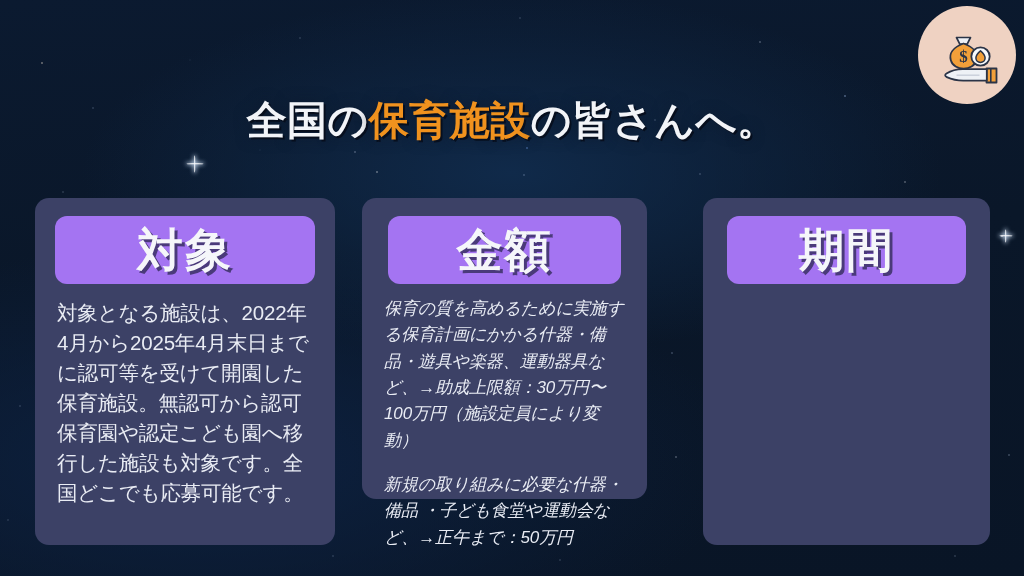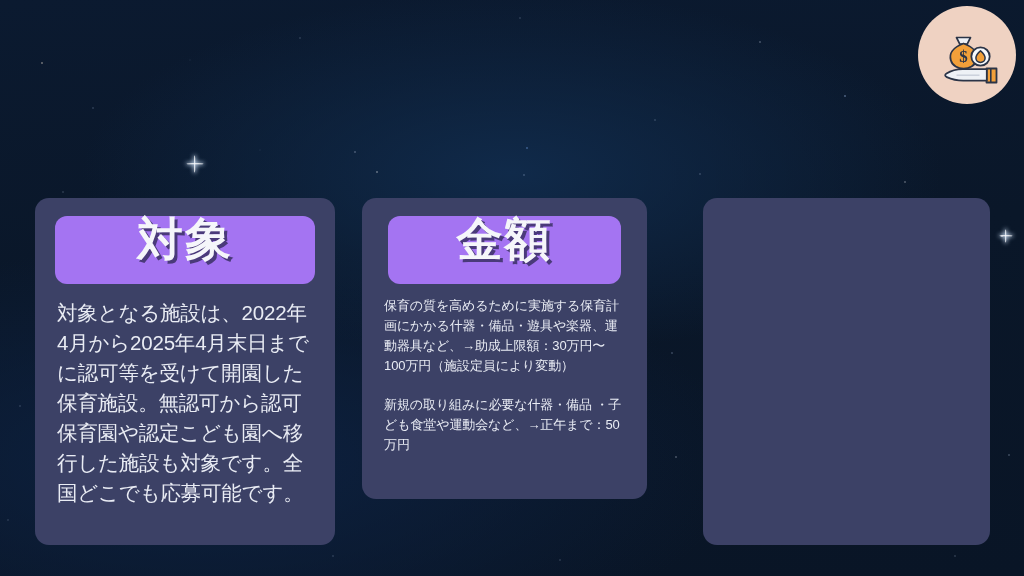--- a/index.html
+++ b/index.html
@@ -159,20 +159,21 @@
   }
   #card-target { left: 35px; width: 300px; height: 347px; }
   #card-amount { left: 362px; width: 285px; height: 301px; }
   #card-period { left: 703px; width: 287px; height: 347px; }
 
   .card-badge {
     background: #a474f2;
     border-radius: 12px;
     height: 68px;
     display: flex;
+    align-items: center;
     justify-content: center;
     margin: 4px 6px 14px 6px;
   }
   #card-amount .card-badge { margin: 4px 12px 12px 12px; }
   #card-period .card-badge { margin: 4px 10px 14px 10px; }
 
   .card-badge-text {
     font-size: 46px;
     font-weight: bold;
     color: #f5f6fa;
@@ -185,37 +186,39 @@
     color: #e9ecf4;
     padding: 0 8px;
   }
   .card-body p { margin: 0; }
   .body-lg {
     font-size: 20.5px;
     line-height: 1.46;
     letter-spacing: -0.2px;
   }
   .body-sm {
-    font-size: 13px;
+    font-size: 17px;
     line-height: 1.55;
     letter-spacing: -0.1px;
+    font-style: italic;
   }
   .body-sm .para-gap { height: 18px; }
 </style>
 </head>
 <body>
 
 <div id="slide">
 
   <div id="stars"></div>
   <div id="stars2"></div>
   <div id="stars3"></div>
   <div class="sparkle" id="sparkle-a"></div>
   <div class="sparkle" id="sparkle-b"></div>
 
+  <h1 id="headline"><span>全国の</span><span class="hl">保育施設</span><span>の皆さんへ。</span></h1>
 
   <div id="money-badge">
     <svg width="66" height="66" viewBox="0 0 66 66" aria-hidden="true">
 
       <path d="M22.5 15.5 L36.5 15.5 L33.2 22.2 L25.8 22.2 Z" fill="#eef1f6" stroke="#2b3447" stroke-width="1.7" stroke-linejoin="round"></path>
 
       <path d="M29.5 21.5 C18.5 25.5 15 32 16.8 38.2 C18.4 43.8 24 46.6 29.6 46.6
                C35.2 46.6 40.9 43.8 42.5 38.2 C44.3 32 40.6 25.5 29.5 21.5 Z" fill="#f2a03a" stroke="#2b3447" stroke-width="1.8" stroke-linejoin="round"></path>
 
       <text x="29.6" y="40" text-anchor="middle" font-family="'Liberation Serif', serif" font-size="17" font-weight="bold" fill="#2b3447">$</text>
@@ -248,15 +251,18 @@
       <span class="card-badge-text">金額</span>
     </div>
     <div class="card-body body-sm">
       <p>保育の質を高めるために実施する保育計画にかかる什器・備品・遊具や楽器、運動器具など、→助成上限額：30万円〜100万円（施設定員により変動）</p>
       <div class="para-gap"></div>
       <p>新規の取り組みに必要な什器・備品 ・子ども食堂や運動会など、→正午まで：50万円</p>
     </div>
   </div>
 
   <div class="card" id="card-period">
+    <div class="card-badge">
+      <span class="card-badge-text">期間</span>
+    </div>
   </div>
 
 </div>
 
 </body></html>

